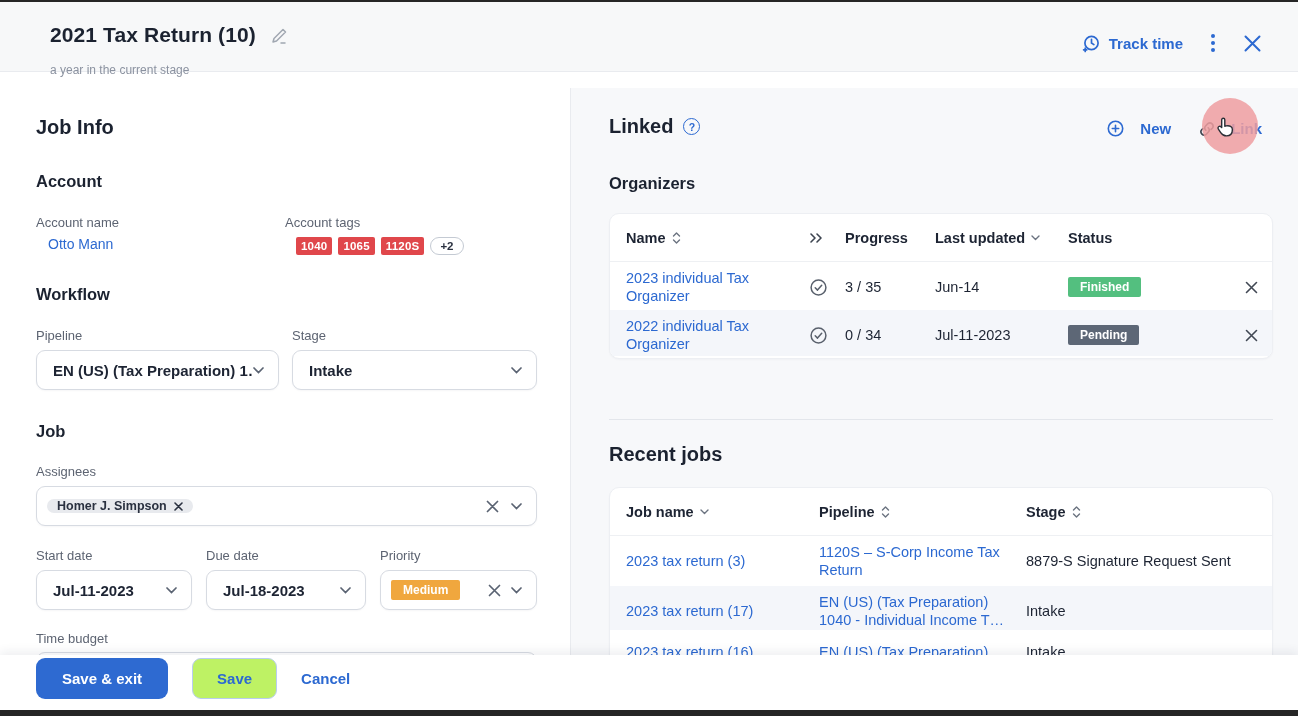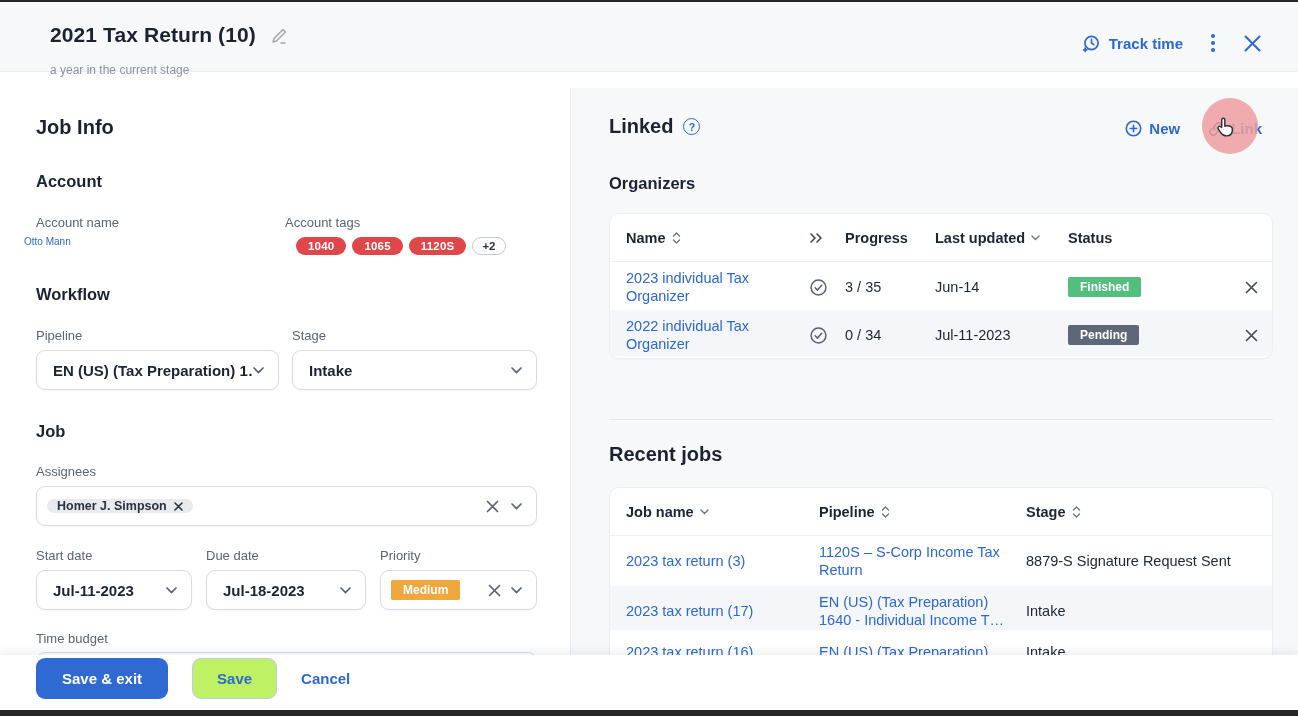--- a/index.html
+++ b/index.html
@@ -29,21 +29,21 @@
   
   .left {
     position:absolute; top:88px; left:0; width:570px; height:622px; background:#ffffff; z-index:1;
   }
   .sec-title { position:absolute; left:36px; font-size:20px; font-weight:700; color:#1b2230; }
   .sub-title { position:absolute; left:36px; font-size:16.5px; font-weight:700; color:#1b2230; }
   .lbl { font-size:13px; color:#5d6472; }
   .abs { position:absolute; }
   .link { color:#2c69d1; cursor:pointer; }
   .tags { display:flex; align-items:center; gap:6px; }
-  .tag-red { background:#e0474b; color:#fff; font-size:11.5px; font-weight:800; padding:3px 12px; border-radius:9px; letter-spacing:.2px; }
+  .tag-red { background:#e0474b; color:#fff; font-size:11.5px; font-weight:800; padding:3px 5px; border-radius:2px; letter-spacing:.2px; }
   .tag-more { background:#fff; border:1px solid #c4cad3; color:#2a3140; font-size:11.5px; font-weight:700; padding:2px 9px; border-radius:11px; }
   .select {
     position:absolute; height:40px; background:#fff; border:1px solid #d7dbe2; border-radius:9px;
     display:flex; align-items:center; padding:0 14px 0 16px; font-size:15px; font-weight:600; color:#1d2433;
     box-shadow:0 1px 2px rgba(25,35,60,.04); cursor:pointer;
   }
   .select .grow { flex:1; white-space:nowrap; overflow:hidden; }
   .chip { background:#e8eaee; border-radius:12px; padding:0 10px; font-size:12.5px; font-weight:700; color:#2a3140; display:inline-flex; align-items:center; gap:7px; }
   .pill { border-radius:2px; padding:3px 12px; font-size:12px; font-weight:700; color:#fff; display:inline-block; }
   .pill.orange { background:#f0a73e; }
@@ -64,21 +64,21 @@
 
   
   .right {
     position:absolute; top:88px; left:570px; right:0; height:622px;
     background:#f7f8fa; border-left:1px solid #e9ebef; z-index:1;
   }
   .r-title-row { position:absolute; left:38px; top:27px; display:flex; align-items:center; gap:10px; }
   .r-title { font-size:20px; font-weight:700; color:#1b2230; }
   .help-circle { width:17px; height:17px; border:1.6px solid #2c69d1; border-radius:50%; color:#2c69d1; font-size:10.5px; font-weight:700; display:flex; align-items:center; justify-content:center; cursor:pointer; }
   .r-actions { position:absolute; right:36px; top:32px; display:flex; align-items:center; gap:28px; }
-  .r-action { display:flex; align-items:center; gap:7px; color:#2c69d1; font-size:15px; font-weight:700; cursor:pointer; position:relative; }
+  .r-action { display:flex; align-items:center; gap:16px; color:#2c69d1; font-size:15px; font-weight:700; cursor:pointer; position:relative; }
   .click-circle {
     position:absolute; left:631px; top:10px; width:56px; height:56px; border-radius:50%;
     background:rgba(238,158,160,.85); z-index:8; pointer-events:none;
   }
   .cursor-hand { position:absolute; left:644px; top:28px; z-index:9; pointer-events:none; }
 
   .card {
     position:absolute; left:38px; width:664px; background:#fff; border:1px solid #edeff3; border-radius:10px;
     box-shadow:0 1px 2px rgba(20,30,55,.03); overflow:hidden;
   }
@@ -132,21 +132,21 @@
       </svg>
     </span>
   </div>
 </div>
 
 <div class="left">
   <div class="sec-title" style="top:28px;">Job Info</div>
 
   <div class="sub-title" style="top:84px;">Account</div>
   <div class="abs lbl" style="left:36px; top:127px;">Account name</div>
-  <div class="abs link" style="left:24px; top:148px; font-size:10px;">Otto Mann</div>
+  <div class="abs link" style="left:48px; top:148px; font-size:14px;">Otto Mann</div>
   <div class="abs lbl" style="left:285px; top:127px;">Account tags</div>
   <div class="abs tags" style="left:296px; top:149px;">
     <span class="tag-red">1040</span>
     <span class="tag-red">1065</span>
     <span class="tag-red">1120S</span>
     <span class="tag-more">+2</span>
   </div>
 
   <div class="sub-title" style="top:197px;">Workflow</div>
   <div class="abs lbl" style="left:36px; top:240px;">Pipeline</div>
@@ -355,21 +355,21 @@
     </div>
 
     <div class="j-grid trow" style="height:50px;">
       <div class="name">2023 tax return (3)</div>
       <div class="name">1120S – S-Corp Income Tax Return</div>
       <div class="stage-txt">8879-S Signature Request Sent</div>
     </div>
 
     <div class="j-grid trow alt" style="height:44px;">
       <div class="name">2023 tax return (17)</div>
-      <div class="name">EN (US) (Tax Preparation) 1640 - Individual Income T…</div>
+      <div class="name">EN (US) (Tax Preparation) 1040 - Individual Income T…</div>
       <div class="stage-txt">Intake</div>
     </div>
 
     <div class="j-grid trow" style="height:44px;">
       <div class="name">2023 tax return (16)</div>
       <div class="name">EN (US) (Tax Preparation)</div>
       <div class="stage-txt">Intake</div>
     </div>
   </div>
 </div>

